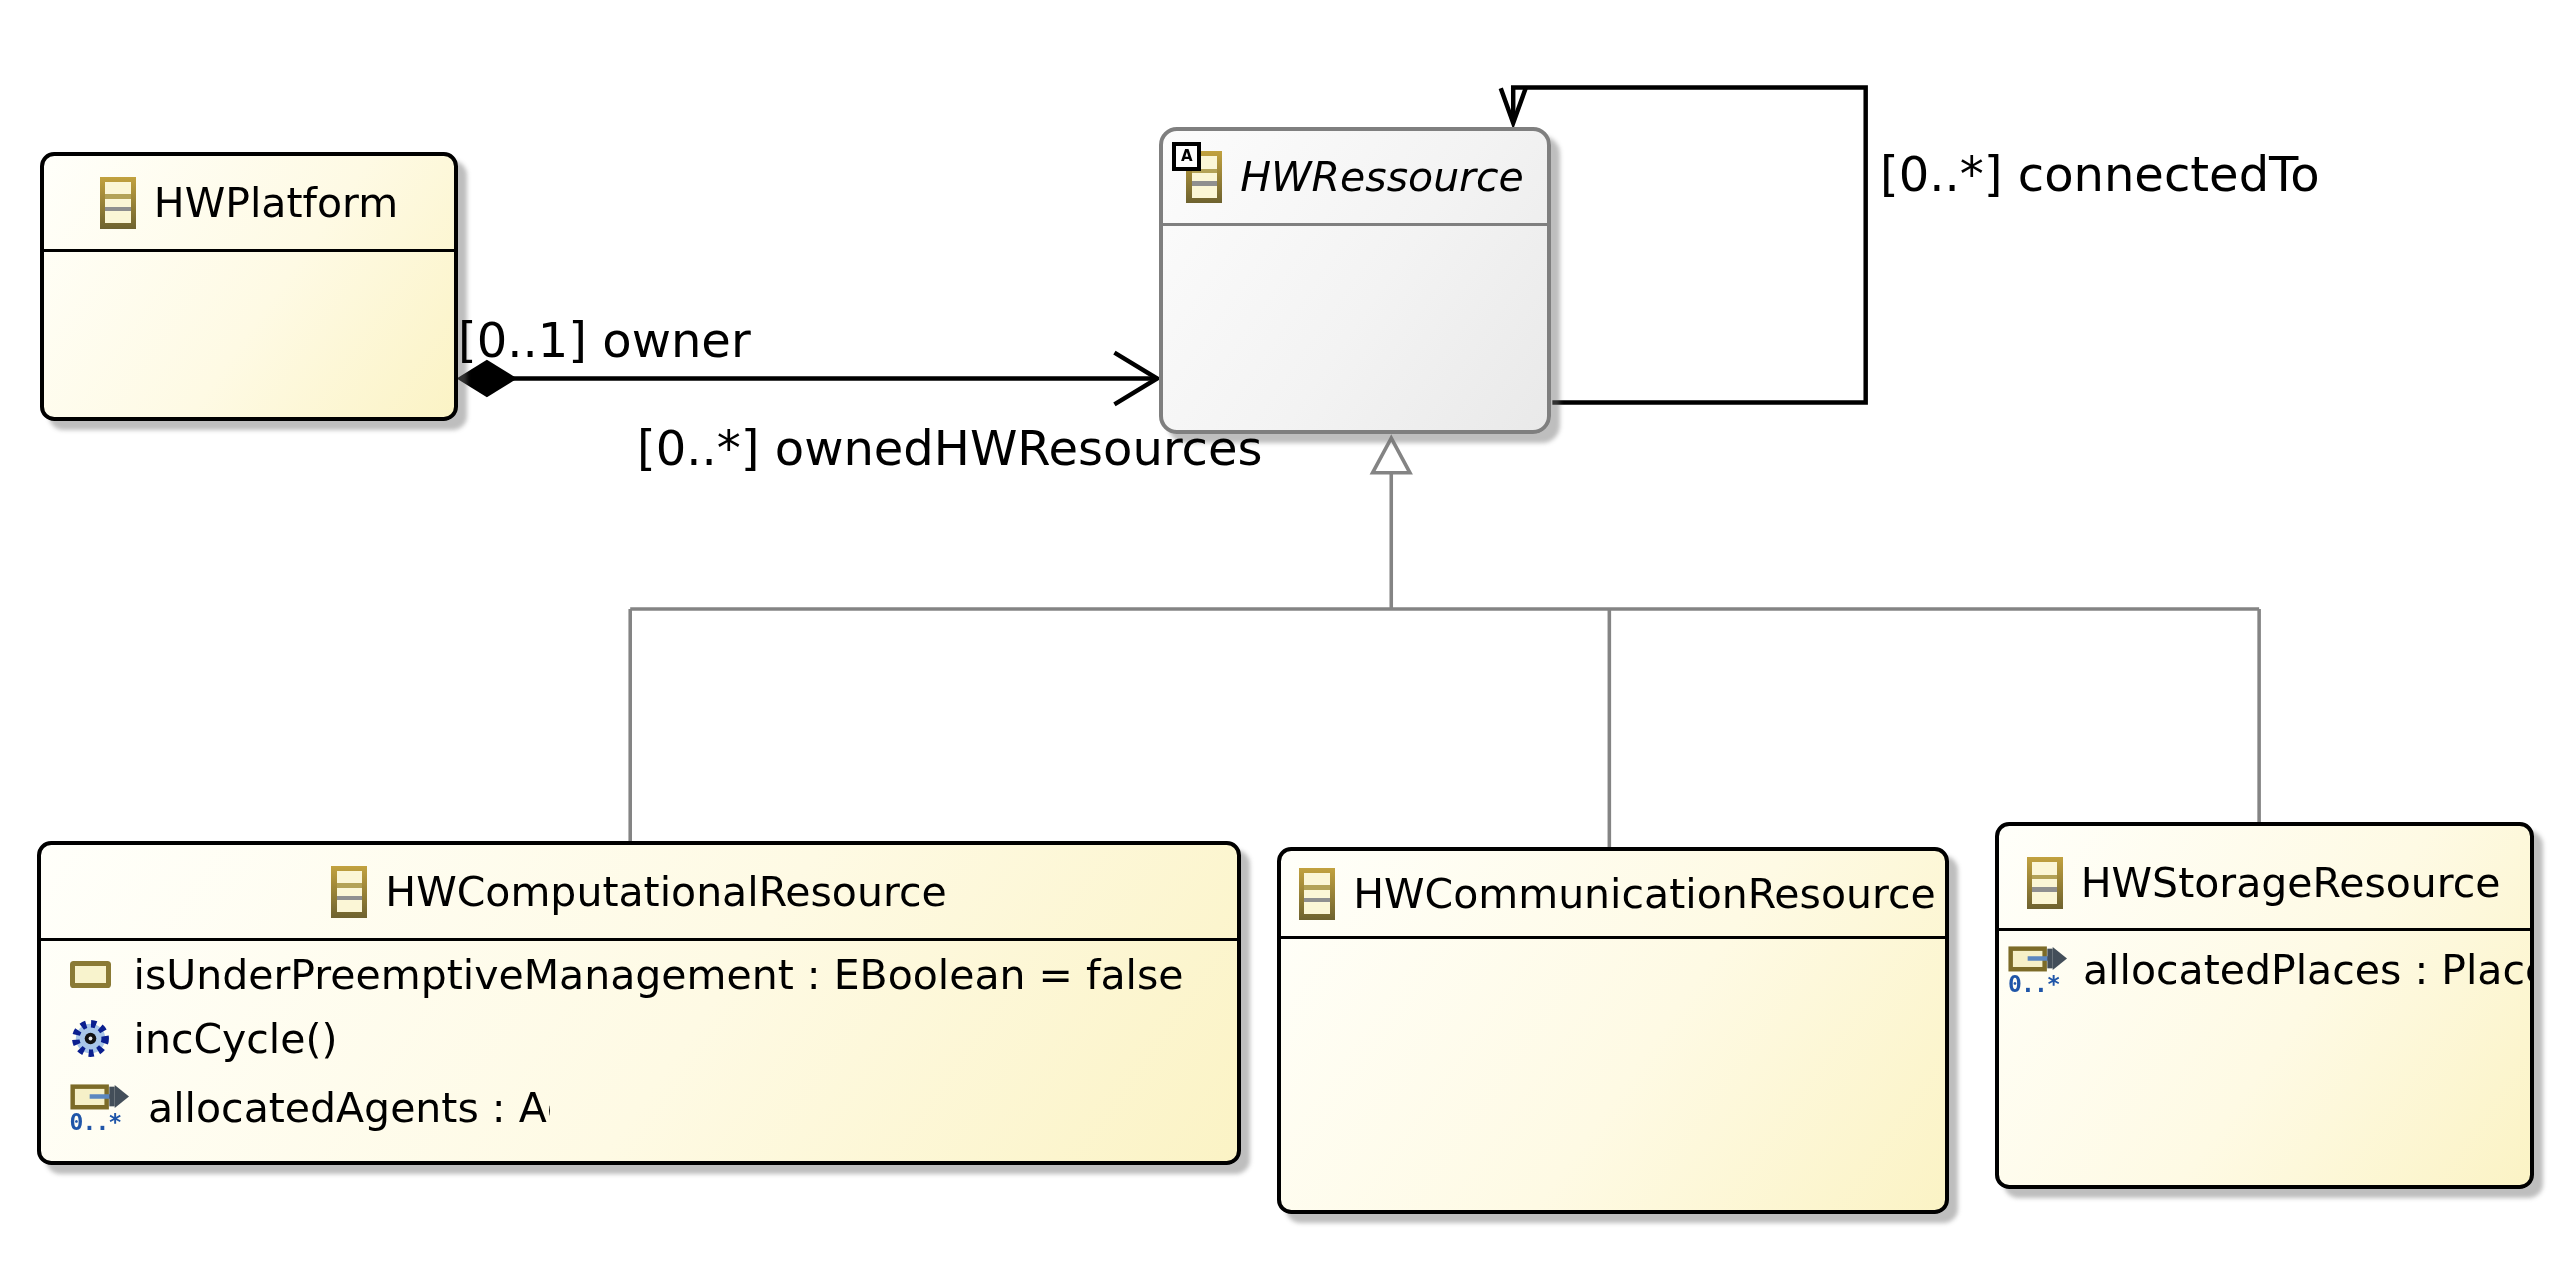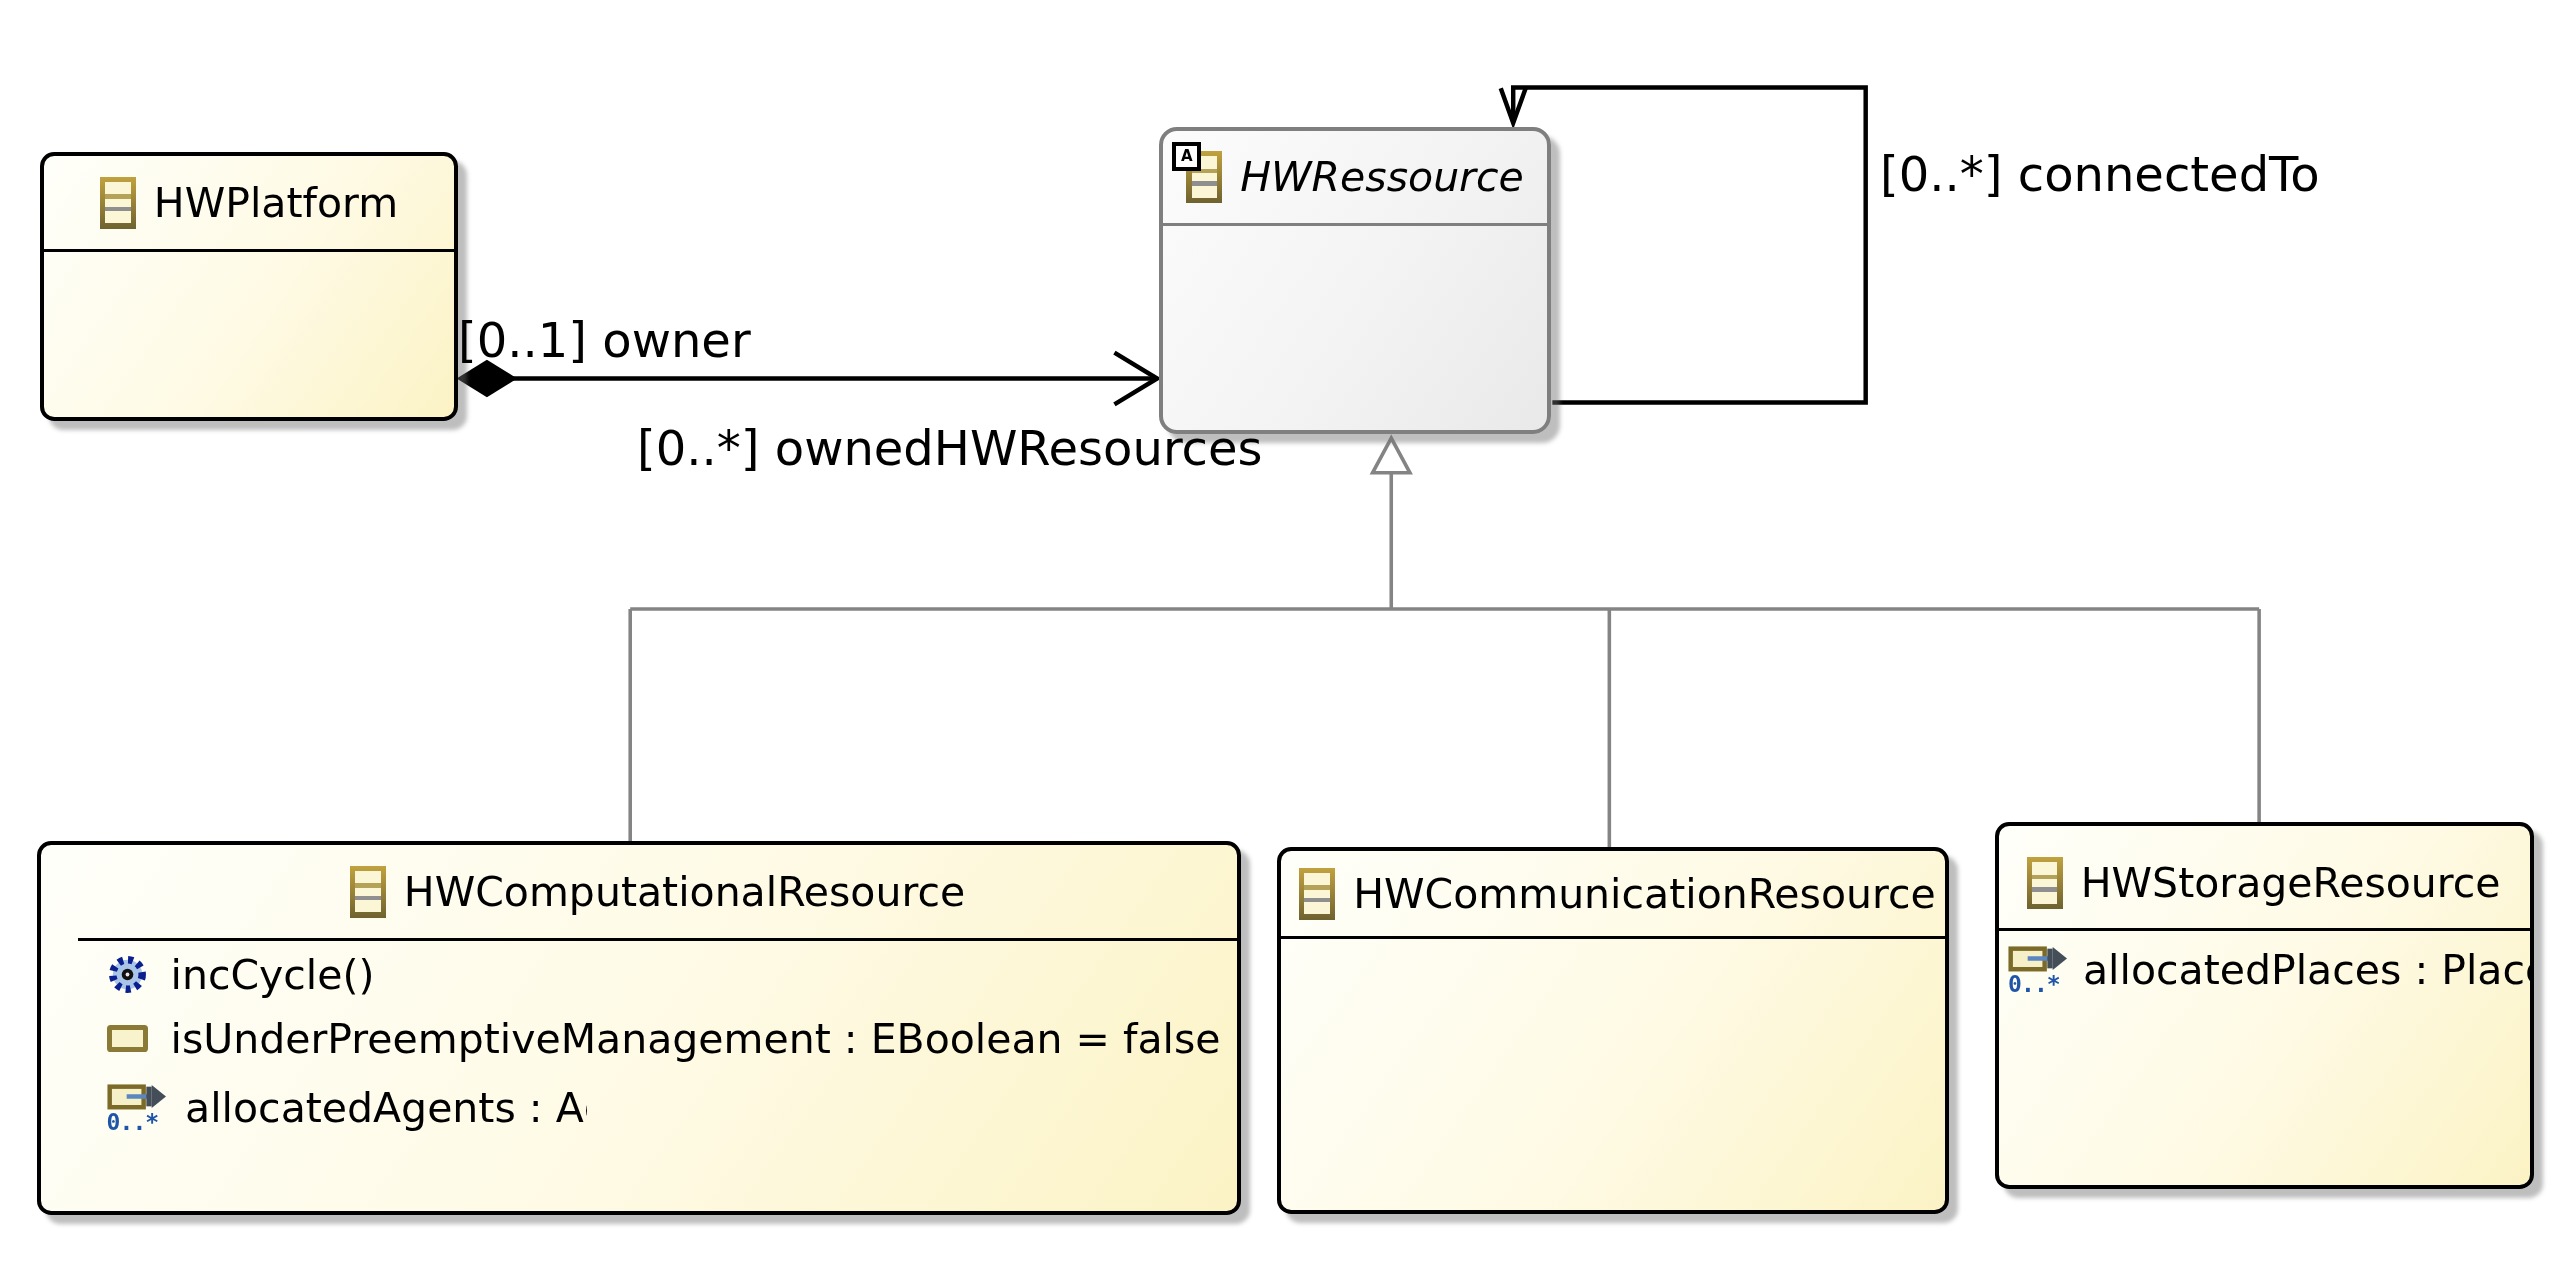--- a/index.html
+++ b/index.html
@@ -109,44 +109,44 @@
             <i class="d2"></i>
           </span>
       </span>
       <span class="abadge">A</span>
     </span>
     <span>HWRessource</span>
   </div>
   <div class="cls-body"></div>
 </div>
 
-<div class="cls" style="left:37px;top:841px;width:1204px;height:374px;padding-left:37px;">
+<div class="cls" style="left:37px;top:841px;width:1204px;height:324px;">
   <div class="cls-title" style="height:93px;">
     <span class="iconwrap">
       <span class="eclass">
         <span class="in">
             <i class="d1"></i>
             <i class="d2"></i>
           </span>
       </span>
     </span>
     <span>HWComputationalResource</span>
   </div>
   <div class="cls-body">
+    <div class="member">
+      <span class="eattr"></span>
+      <span>isUnderPreemptiveManagement : EBoolean = false</span>
+    </div>
     <div class="member">
       <svg width="41" height="41" viewBox="0 0 24 24" style="flex-shrink:0;">
         <circle cx="12" cy="12" r="8.6" fill="#a9c6e8" stroke="#0b1f8f" stroke-width="4.4" stroke-dasharray="2.9 2.9"></circle>
         <circle cx="12" cy="12" r="3.4" fill="#111"></circle>
         <circle cx="12" cy="12" r="1.1" fill="#e8e8e8"></circle>
       </svg>
       <span>incCycle()</span>
-    </div>
-    <div class="member">
-      <span class="eattr"></span>
-      <span>isUnderPreemptiveManagement : EBoolean = false</span>
     </div>
     <div class="member ref">
       <span class="eref">
         <svg width="59" height="27" viewBox="0 0 66 30">
           <rect x="3" y="4" width="38" height="23" fill="#f6f0c8" stroke="#7c6b28" stroke-width="5"></rect>
           <line x1="22" y1="15" x2="48" y2="15" stroke="#5b87c0" stroke-width="5"></line>
           <rect x="44" y="4" width="6" height="22" fill="#434e59"></rect>
           <polygon points="50,2 66,15 50,28" fill="#434e59"></polygon>
         </svg>
         <span class="mult">0..*</span>

